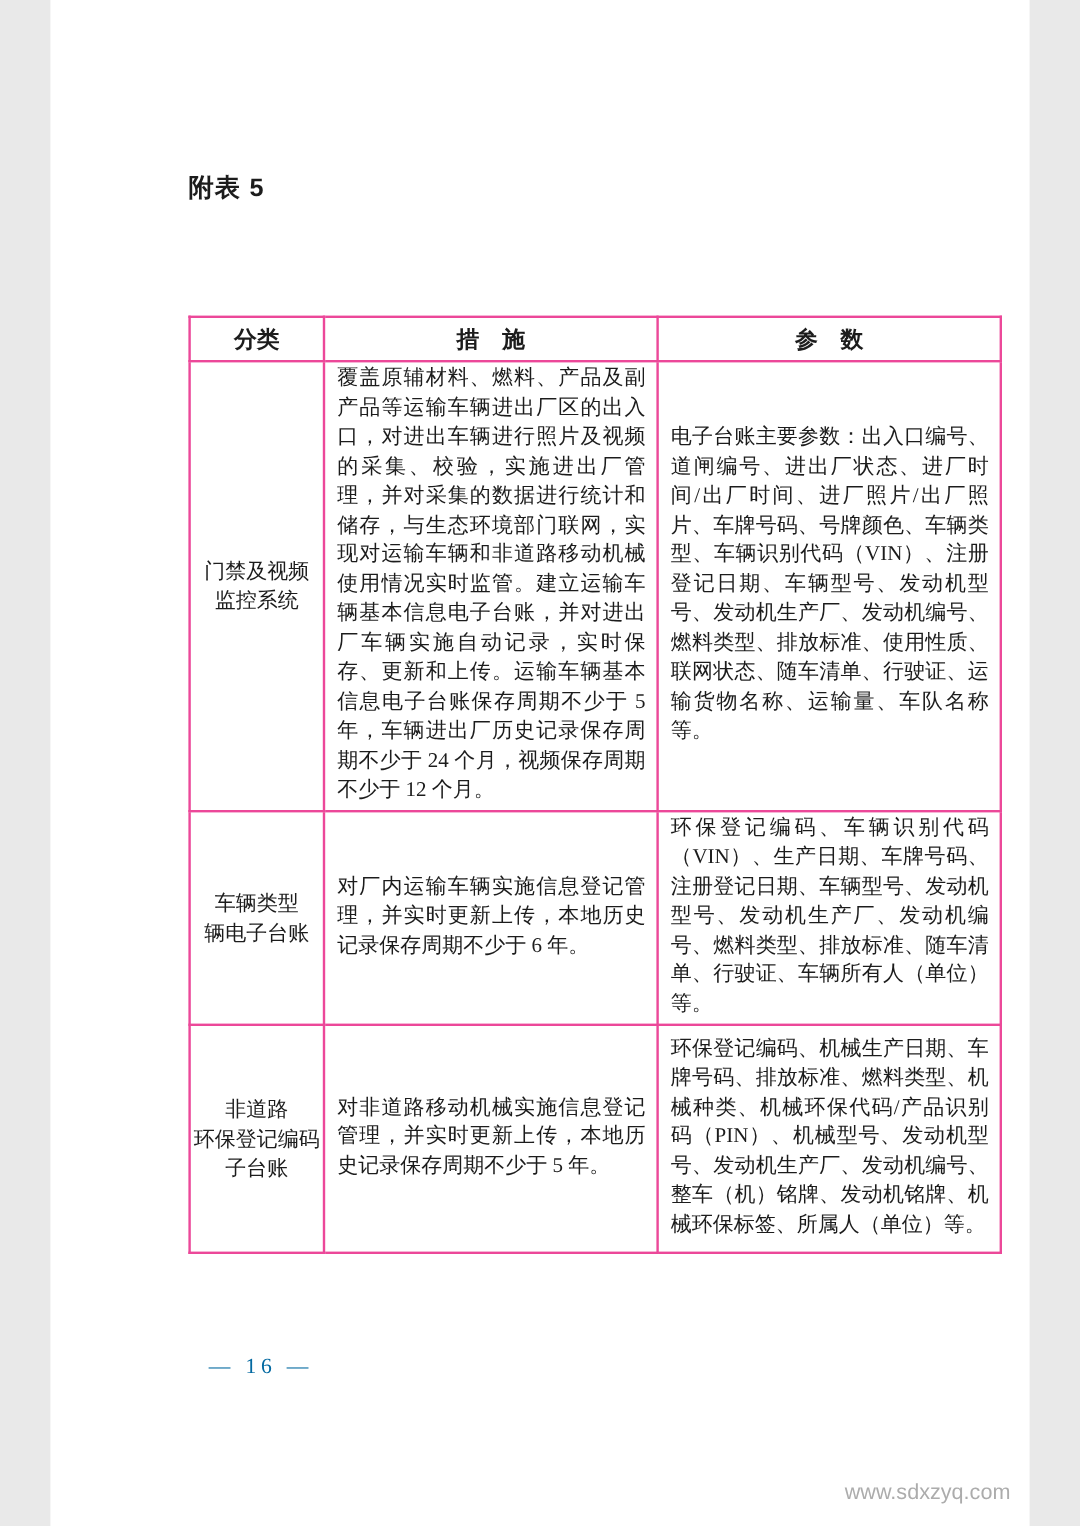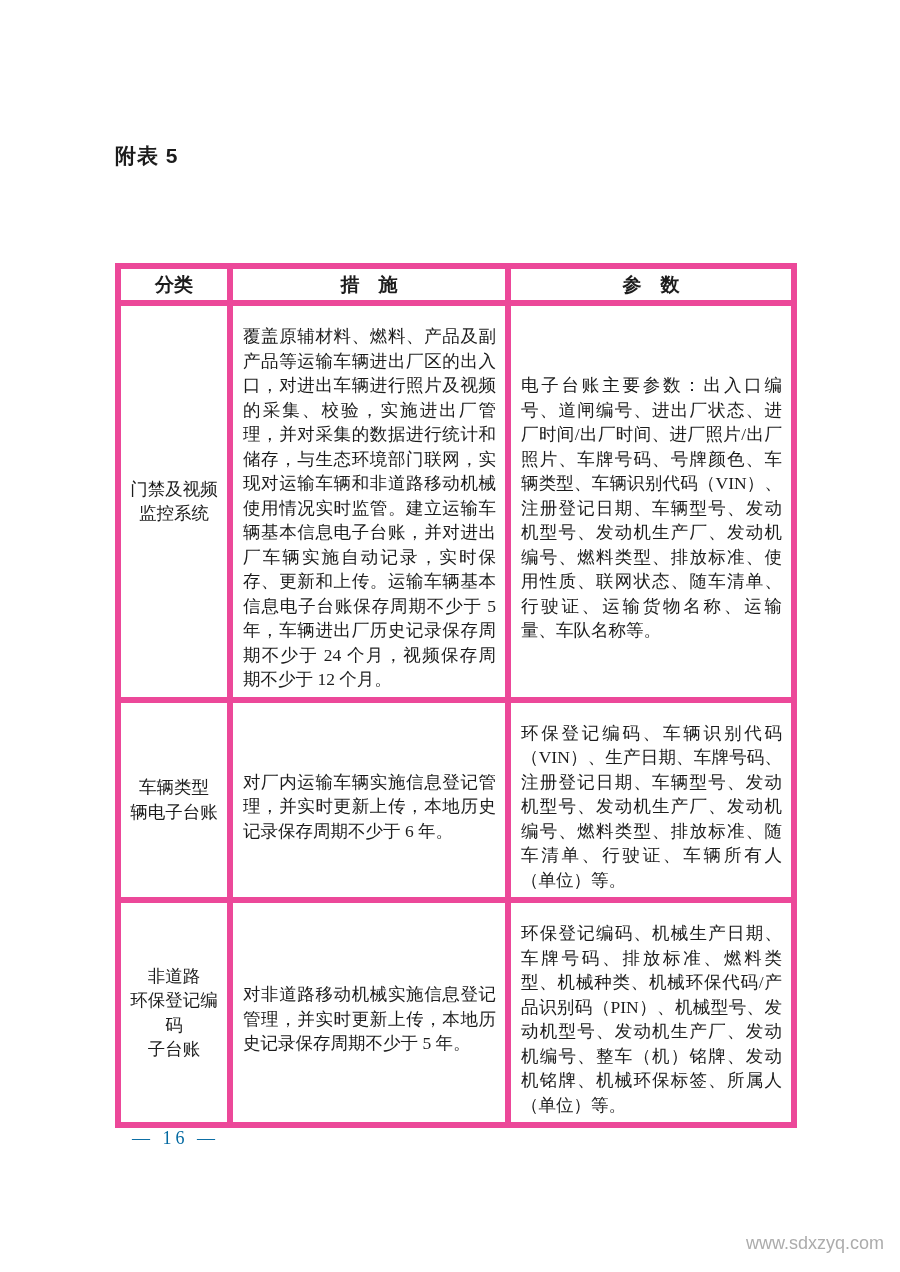--- a/index.html
+++ b/index.html
@@ -1,19 +1,19 @@
 <!DOCTYPE html>
 <html><head>
 <meta charset="utf-8">
 <style>
   * { margin: 0; padding: 0; box-sizing: border-box; }
   html, body { background: #e9e9e9; }
   .page {
     position: relative;
-    width: 900px;
+    width: 816px;
     height: 1272px;
     background: #ffffff;
     margin: 0 auto;
     overflow: hidden;
     font-family: "Liberation Serif", "DejaVu Serif", serif;
     color: #1c1c1c;
   }
   .appendix-label {
     position: absolute;
     left: 115px;
@@ -40,21 +40,21 @@
     top: 263px;
     width: 676px;
     border-collapse: collapse;
     table-layout: fixed;
     border: 2px solid #2b2b2b;
   }
   .req-table col.c1 { width: 112px; }
   .req-table col.c2 { width: 278px; }
   .req-table col.c3 { width: 286px; }
   .req-table th, .req-table td {
-    border: 6px solid #ec4899;
+    border: 2px solid #ec4899;
     vertical-align: middle;
   }
   .req-table th {
     height: 37px;
     font-family: "Liberation Sans", "DejaVu Sans", sans-serif;
     font-weight: bold;
     font-size: 19px;
     text-align: center;
   }
   .req-table td {
@@ -62,21 +62,21 @@
     line-height: 24.5px;
   }
   td.cell-category {
     text-align: center;
     white-space: pre-line;
     padding: 21px 2px;
   }
   td.cell-measure, td.cell-parameter {
     text-align: justify;
     text-justify: inter-character;
-    padding: 18px 9px 5px 10px;
+    padding: 0 9px 5px 10px;
   }
   tr.row-1 { height: 345px; }
   tr.row-2 { height: 170px; }
   tr.row-3 { height: 190px; }
   .note {
     position: absolute;
     left: 115px;
     top: 1020px;
     width: 680px;
     font-size: 16.5px;

